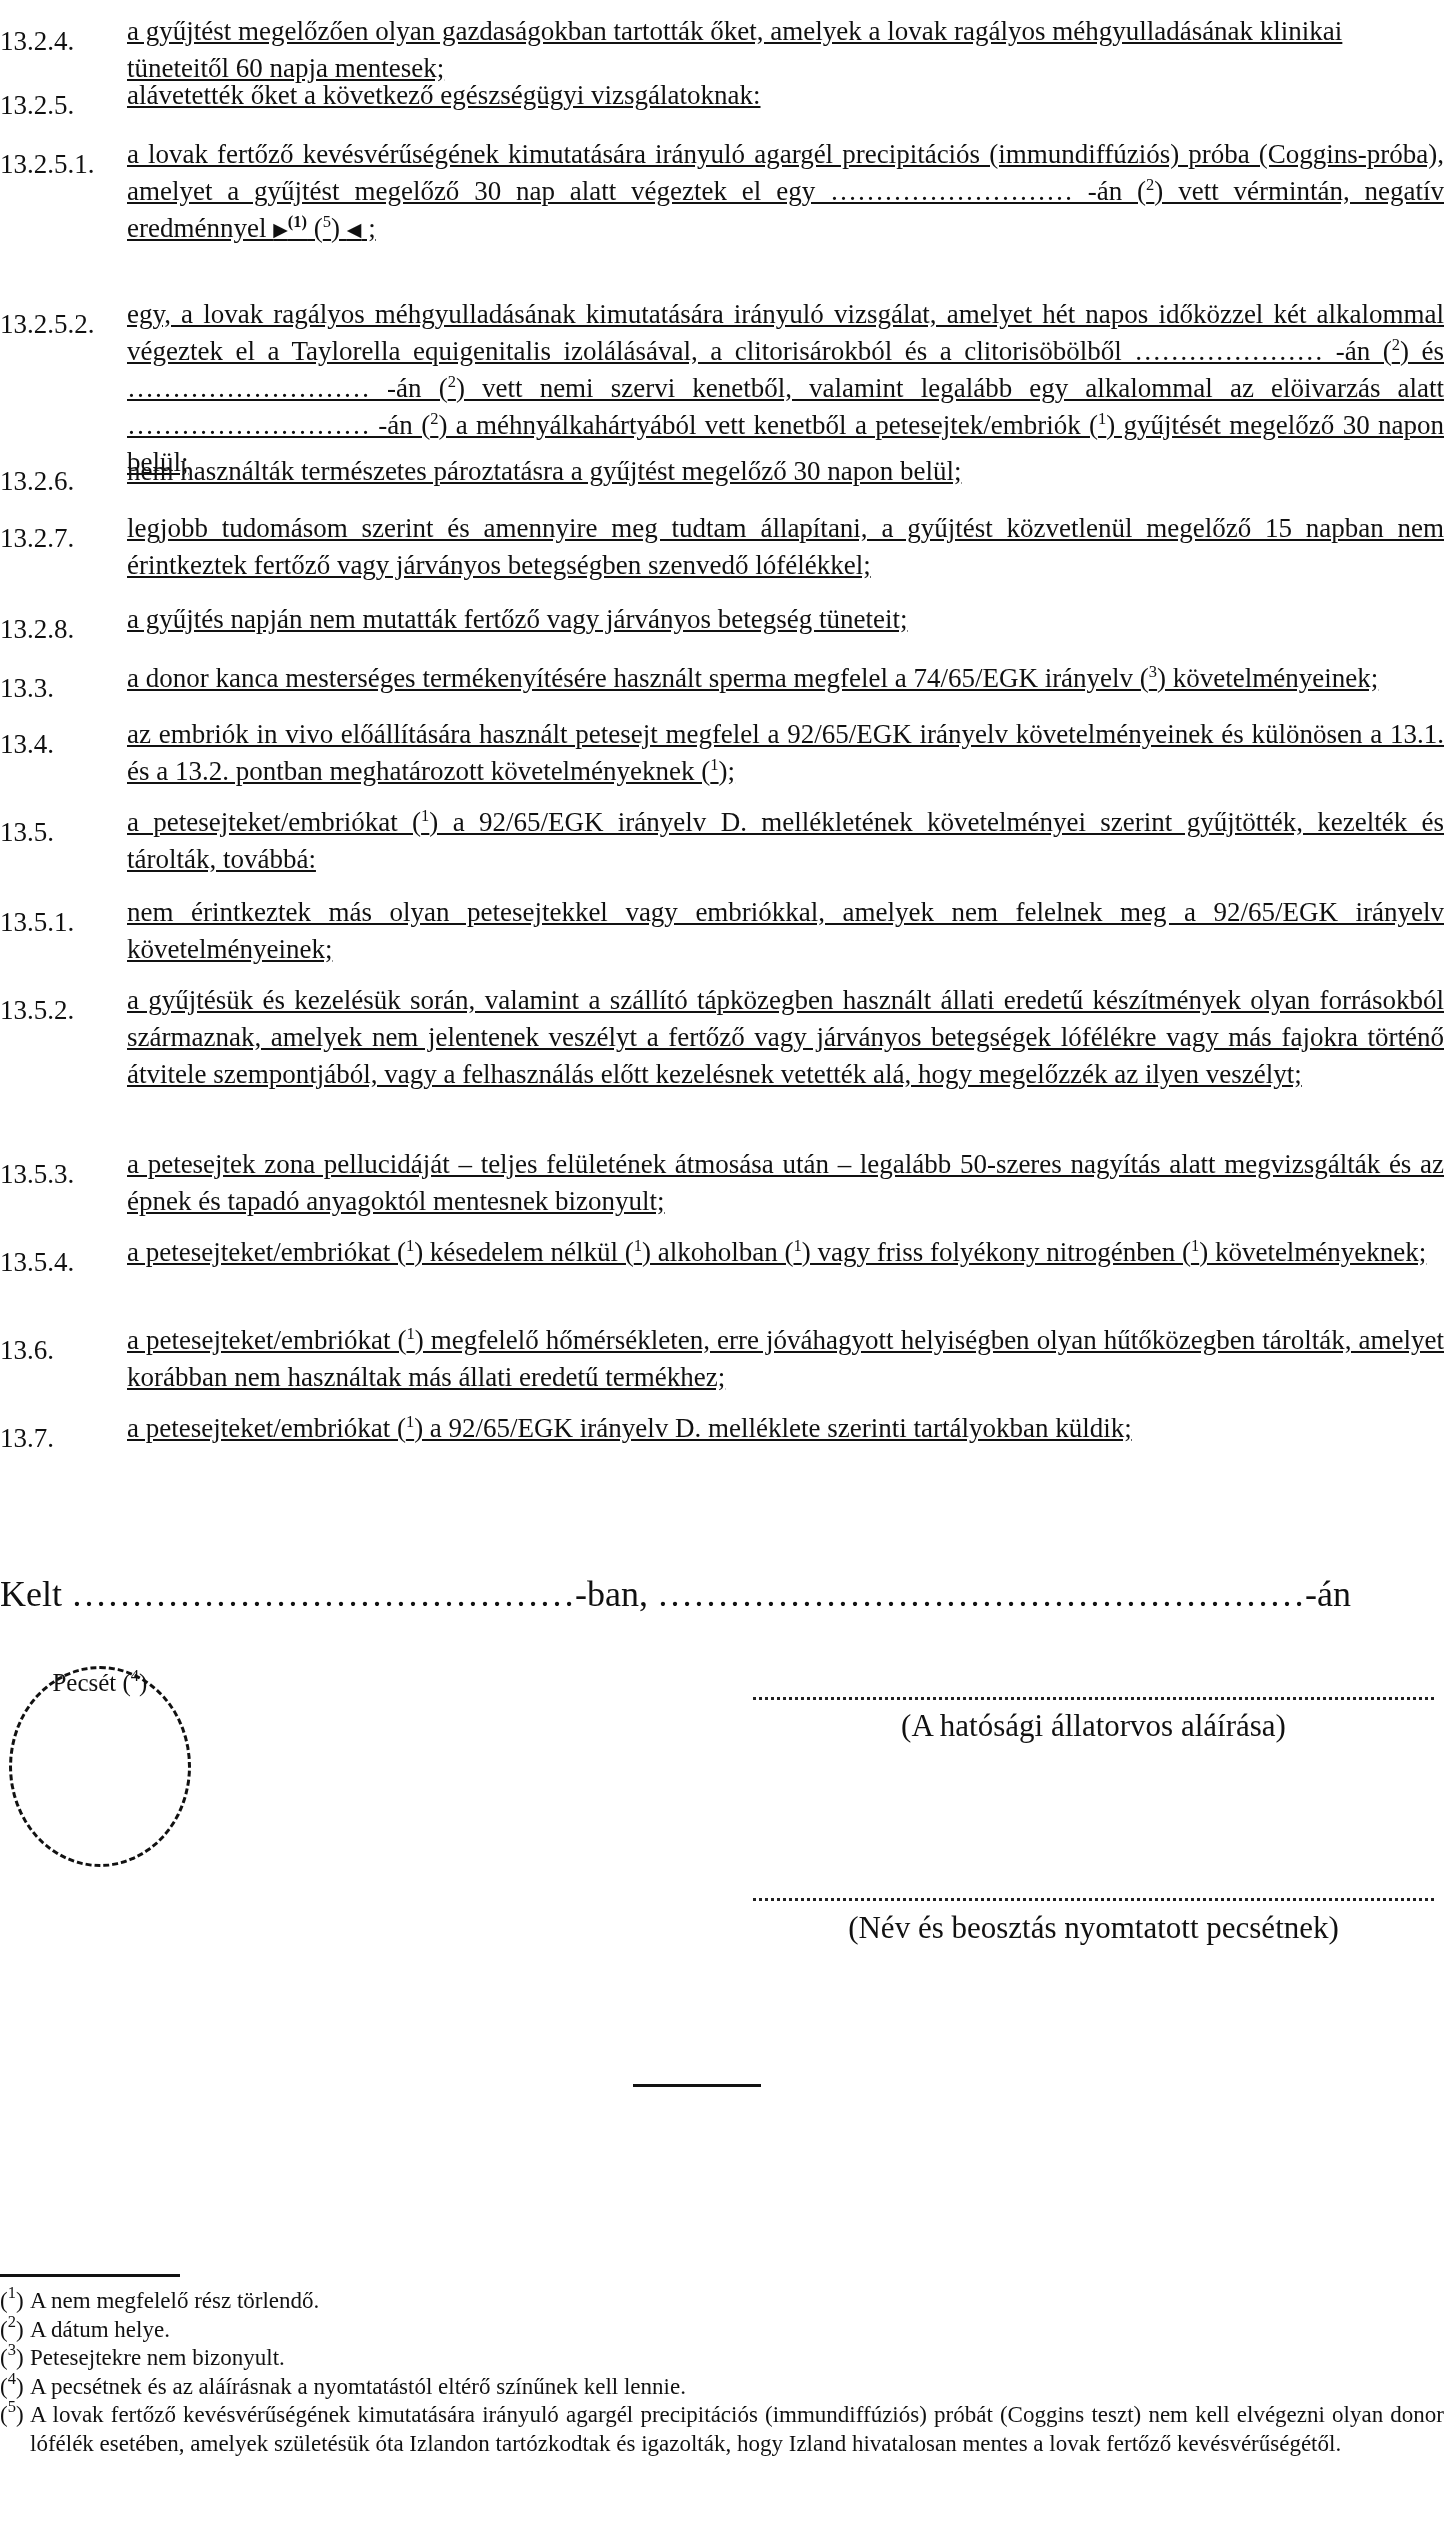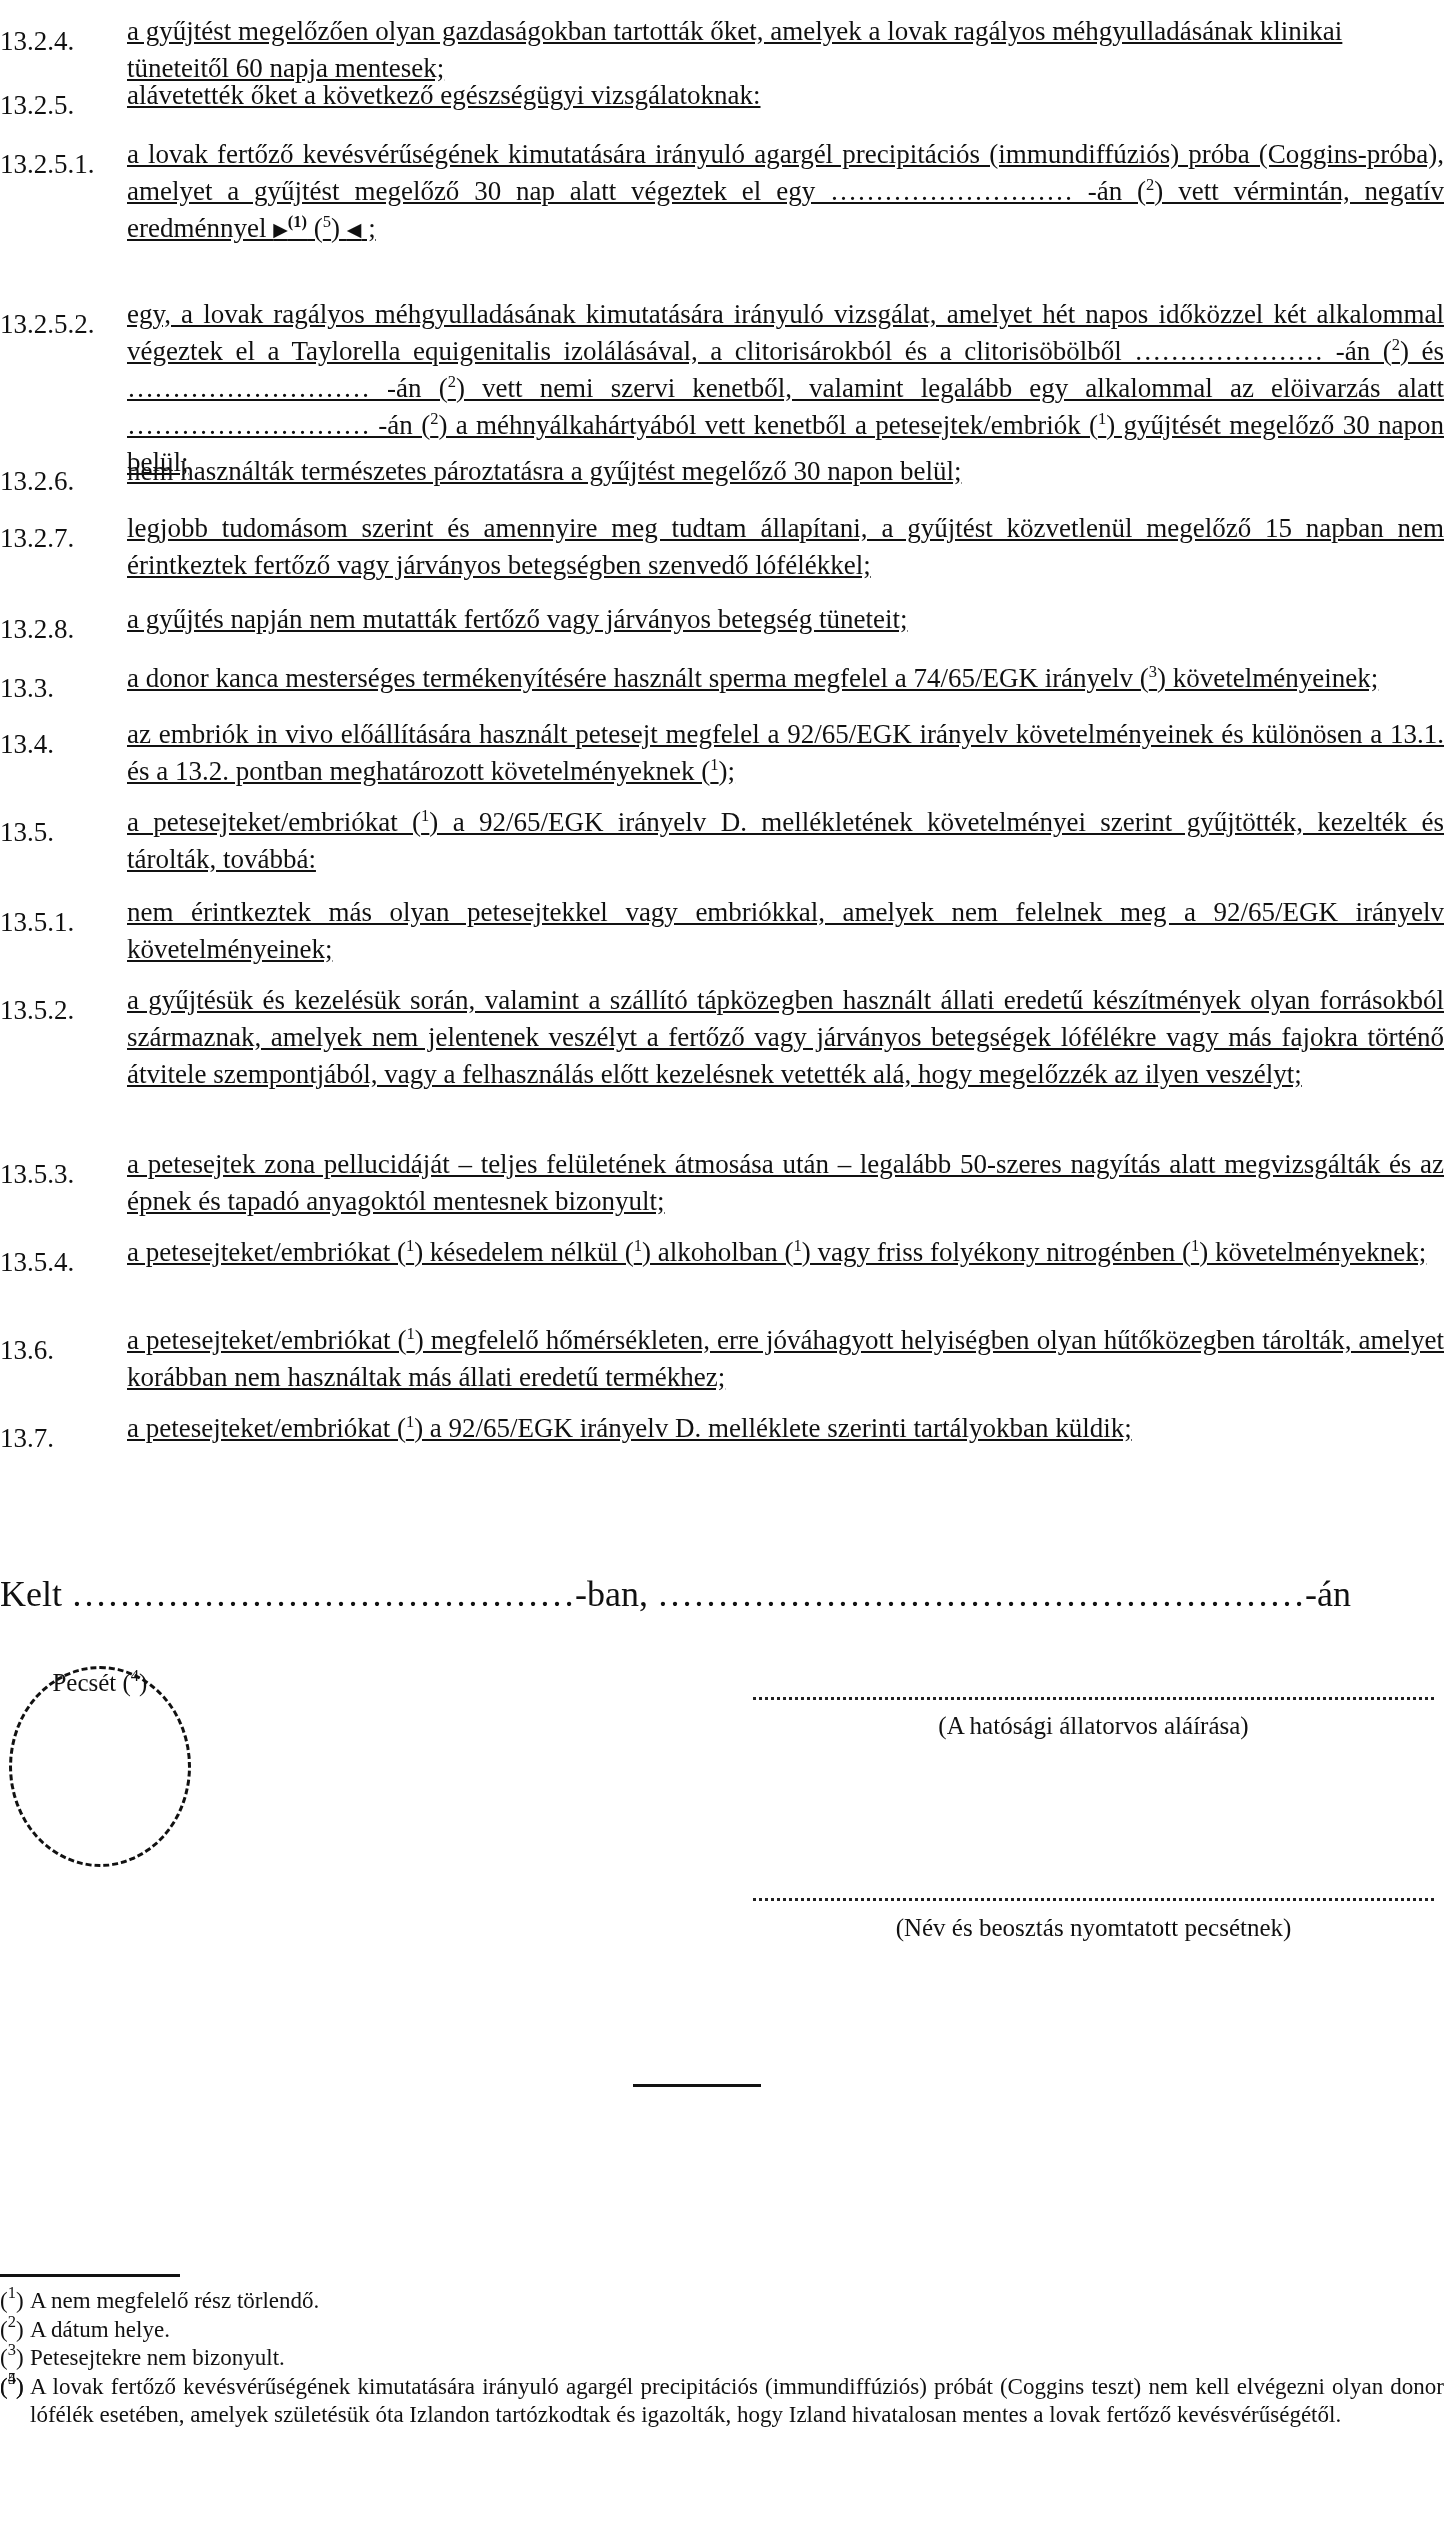--- a/index.html
+++ b/index.html
@@ -31,21 +31,21 @@
     box-sizing: border-box;
     display: flex; align-items: flex-start; justify-content: center;
     font-size: 25px;
   }
   .sig-line {
     position: absolute; left: 753px; width: 681px; height: 0;
     border-top: 3.2px dotted #222;
   }
   .sig-label {
     position: absolute; left: 753px; width: 681px; text-align: center;
-    font-size: 25px; line-height: 33px;
+    font-size: 31px; line-height: 33px;
   }
   .short-rule {
     position: absolute; left: 633px; top: 2084px; width: 128px; height: 2.5px; background: #111;
   }
   .fn-rule {
     position: absolute; left: 0; top: 2274px; width: 180px; height: 3.2px; background: #111;
   }
   .footnotes {
     position: absolute; left: 0; top: 2287px; width: 1444px;
     font-size: 23px; line-height: 28.5px;
@@ -152,16 +152,16 @@
 <div class="sig-line" style="top:1898px"></div>
 <div class="sig-label" style="top:1911px">(Név és beosztás nyomtatott pecsétnek)</div>
 
 <div class="short-rule"></div>
 
 <div class="fn-rule"></div>
 <div class="footnotes">
   <div class="fn"><span class="fn-num">(<sup>1</sup>)</span><span>A nem megfelelő rész törlendő.</span></div>
   <div class="fn"><span class="fn-num">(<sup>2</sup>)</span><span>A dátum helye.</span></div>
   <div class="fn"><span class="fn-num">(<sup>3</sup>)</span><span>Petesejtekre nem bizonyult.</span></div>
-  <div class="fn"><span class="fn-num">(<sup>4</sup>)</span></div>
+  <div class="fn"><span class="fn-num">(<sup>4</sup>)</span><span>A pecsétnek és az aláírásnak a nyomtatástól eltérő színűnek kell lennie.</span></div>
   <div class="fn"><span class="fn-num">(<sup>5</sup>)</span><span>A lovak fertőző kevésvérűségének kimutatására irányuló agargél precipitációs (immundiffúziós) próbát (Coggins teszt) nem kell elvégezni olyan donor lófélék esetében, amelyek születésük óta Izlandon tartózkodtak és igazolták, hogy Izland hivatalosan mentes a lovak fertőző kevésvérűségétől.</span></div>
 </div>
 
 
 </body></html>

